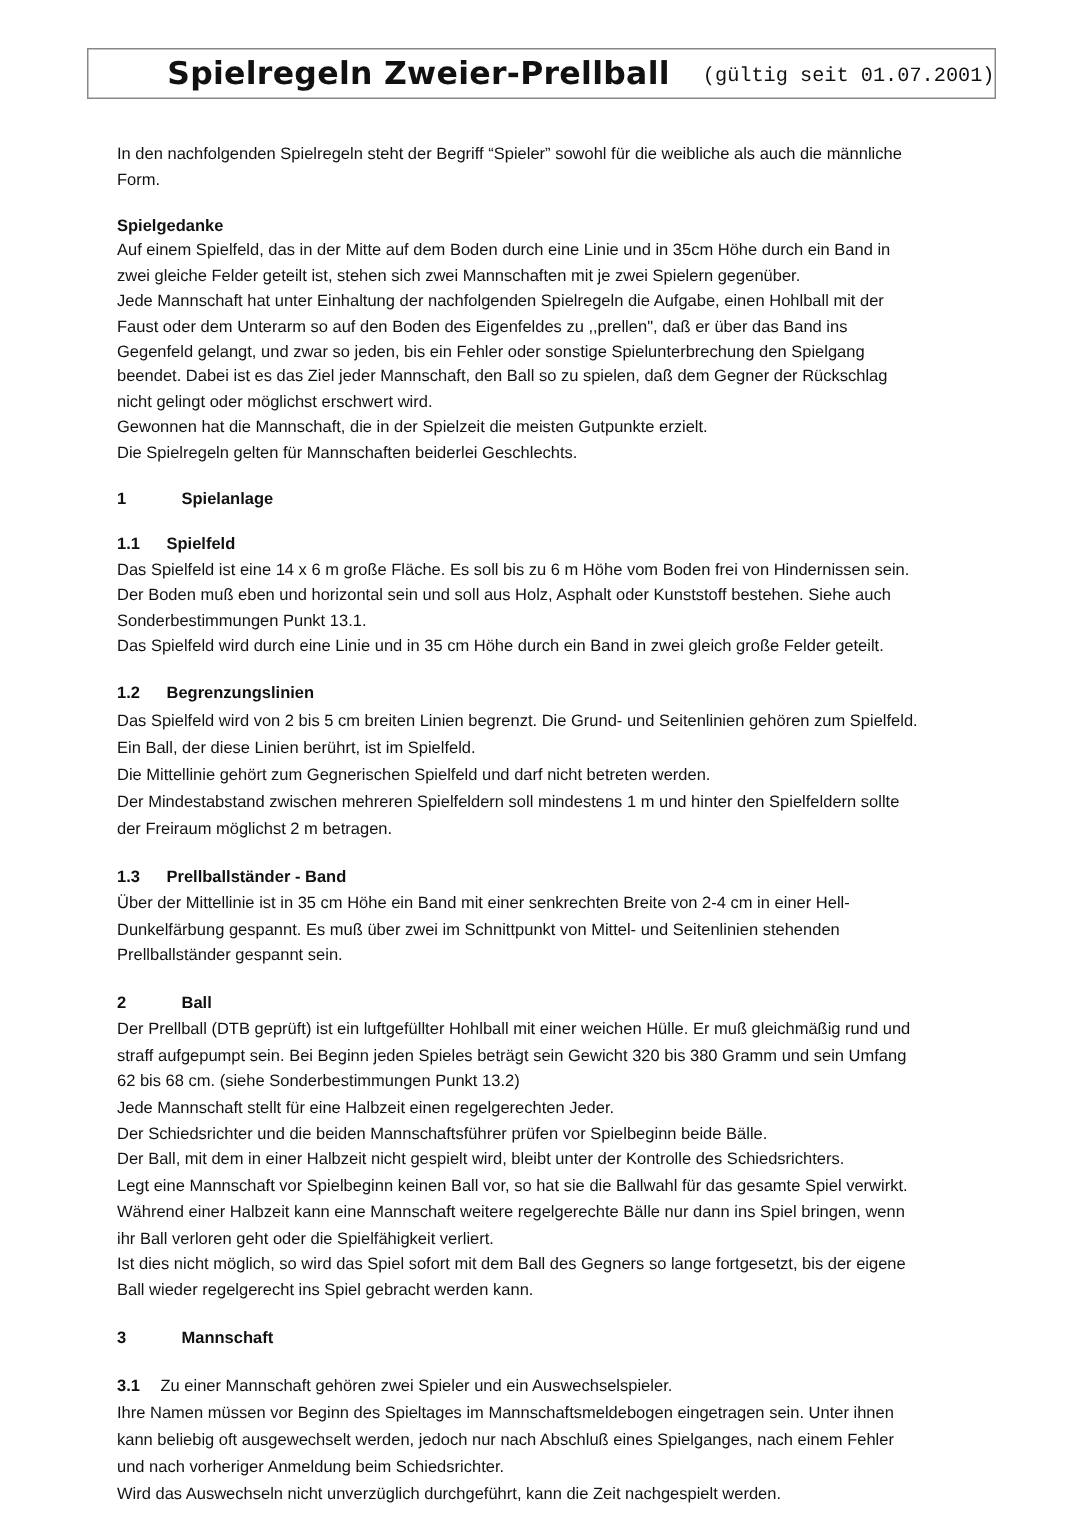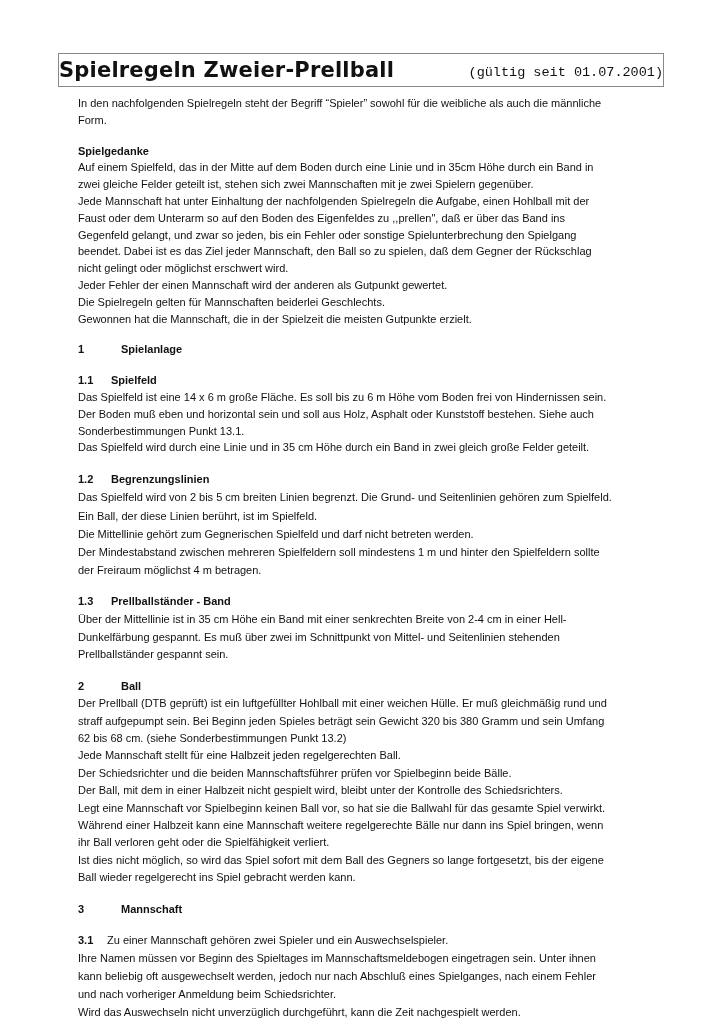--- a/index.html
+++ b/index.html
@@ -1,20 +1,20 @@
 <!DOCTYPE html>
 <html><head>
 <meta charset="utf-8">
 <style>
   html, body { margin: 0; padding: 0; background: #ffffff; }
   body { width: 724px; height: 1024px; position: relative; overflow: hidden; color: #111; }
   .title-box {
-    position: absolute; left: 58px; top: 53px; width: 606px; height: 34px;
+    position: absolute; left: 58px; top: 32px; width: 606px; height: 34px;
     border: 1px solid #888; box-sizing: border-box;
-    display: flex; align-items: center; justify-content: space-between;
+    display: flex; align-items: center; justify-content: flex-end;
   }
   .title-main { font-family: "DejaVu Sans", sans-serif; font-size: 21px; font-weight: bold; letter-spacing: 0.2px; }
   .title-sub { font-family: Liberation Mono, monospace; font-size: 13.5px; margin-left: 22px; margin-top: 4px; }
   .content {
     position: absolute; left: 78px; top: 95px; width: 600px;
     font-family: "Liberation Sans", sans-serif; font-size: 11px; line-height: 16.8px;
   }
   p { margin: 0; }
   .gap { height: 14px; }
   .h { font-weight: bold; }
@@ -40,23 +40,22 @@
   <div>
     <p class="h">Spielgedanke</p>
     <div>
         <p>Auf einem Spielfeld, das in der Mitte auf dem Boden durch eine Linie und in 35cm Höhe durch ein Band in</p>
         <p>zwei gleiche Felder geteilt ist, stehen sich zwei Mannschaften mit je zwei Spielern gegenüber.</p>
         <p>Jede Mannschaft hat unter Einhaltung der nachfolgenden Spielregeln die Aufgabe, einen Hohlball mit der</p>
         <p>Faust oder dem Unterarm so auf den Boden des Eigenfeldes zu ,,prellen", daß er über das Band ins</p>
         <p>Gegenfeld gelangt, und zwar so jeden, bis ein Fehler oder sonstige Spielunterbrechung den Spielgang</p>
         <p>beendet. Dabei ist es das Ziel jeder Mannschaft, den Ball so zu spielen, daß dem Gegner der Rückschlag</p>
         <p>nicht gelingt oder möglichst erschwert wird.</p>
-        <p>Jeder Fehler der einen Mannschaft wird der anderen als Gutpunkt gewertet.</p>
+        <p>Gewonnen hat die Mannschaft, die in der Spielzeit die meisten Gutpunkte erzielt.</p>
         <p>Die Spielregeln gelten für Mannschaften beiderlei Geschlechts.</p>
-        <p>Gewonnen hat die Mannschaft, die in der Spielzeit die meisten Gutpunkte erzielt.</p>
       </div>
   </div>
   <div class="gap"></div>
 
   <div>
     <p class="h"><span class="num">1</span><span>Spielanlage</span></p>
   </div>
   <div class="gap"></div>
 
   <div>
@@ -70,42 +69,42 @@
   </div>
   <div class="gap"></div>
 
   <div style="line-height:18.2px">
     <p class="h"><span class="num-s">1.2</span><span>Begrenzungslinien</span></p>
     <div>
         <p>Das Spielfeld wird von 2 bis 5 cm breiten Linien begrenzt. Die Grund- und Seitenlinien gehören zum Spielfeld.</p>
         <p>Ein Ball, der diese Linien berührt, ist im Spielfeld.</p>
         <p>Die Mittellinie gehört zum Gegnerischen Spielfeld und darf nicht betreten werden.</p>
         <p>Der Mindestabstand zwischen mehreren Spielfeldern soll mindestens 1 m und hinter den Spielfeldern sollte</p>
-        <p>der Freiraum möglichst 4 m betragen.</p>
+        <p>der Freiraum möglichst 2 m betragen.</p>
       </div>
   </div>
   <div class="gap"></div>
 
   <div style="line-height:17.6px">
     <p class="h"><span class="num-s">1.3</span><span>Prellballständer - Band</span></p>
     <div>
         <p>Über der Mittellinie ist in 35 cm Höhe ein Band mit einer senkrechten Breite von 2-4 cm in einer Hell-</p>
         <p>Dunkelfärbung gespannt. Es muß über zwei im Schnittpunkt von Mittel- und Seitenlinien stehenden</p>
         <p>Prellballständer gespannt sein.</p>
       </div>
   </div>
   <div class="gap"></div>
 
   <div style="line-height:17.4px">
     <p class="h"><span class="num">2</span><span>Ball</span></p>
     <div>
         <p>Der Prellball (DTB geprüft) ist ein luftgefüllter Hohlball mit einer weichen Hülle. Er muß gleichmäßig rund und</p>
         <p>straff aufgepumpt sein. Bei Beginn jeden Spieles beträgt sein Gewicht 320 bis 380 Gramm und sein Umfang</p>
         <p>62 bis 68 cm. (siehe Sonderbestimmungen Punkt 13.2)</p>
-        <p>Jede Mannschaft stellt für eine Halbzeit jeden regelgerechten Ball.</p>
+        <p>Jede Mannschaft stellt für eine Halbzeit einen regelgerechten Jeder.</p>
         <p>Der Schiedsrichter und die beiden Mannschaftsführer prüfen vor Spielbeginn beide Bälle.</p>
         <p>Der Ball, mit dem in einer Halbzeit nicht gespielt wird, bleibt unter der Kontrolle des Schiedsrichters.</p>
         <p>Legt eine Mannschaft vor Spielbeginn keinen Ball vor, so hat sie die Ballwahl für das gesamte Spiel verwirkt.</p>
         <p>Während einer Halbzeit kann eine Mannschaft weitere regelgerechte Bälle nur dann ins Spiel bringen, wenn</p>
         <p>ihr Ball verloren geht oder die Spielfähigkeit verliert.</p>
         <p>Ist dies nicht möglich, so wird das Spiel sofort mit dem Ball des Gegners so lange fortgesetzt, bis der eigene</p>
         <p>Ball wieder regelgerecht ins Spiel gebracht werden kann.</p>
       </div>
   </div>
   <div class="gap"></div>

